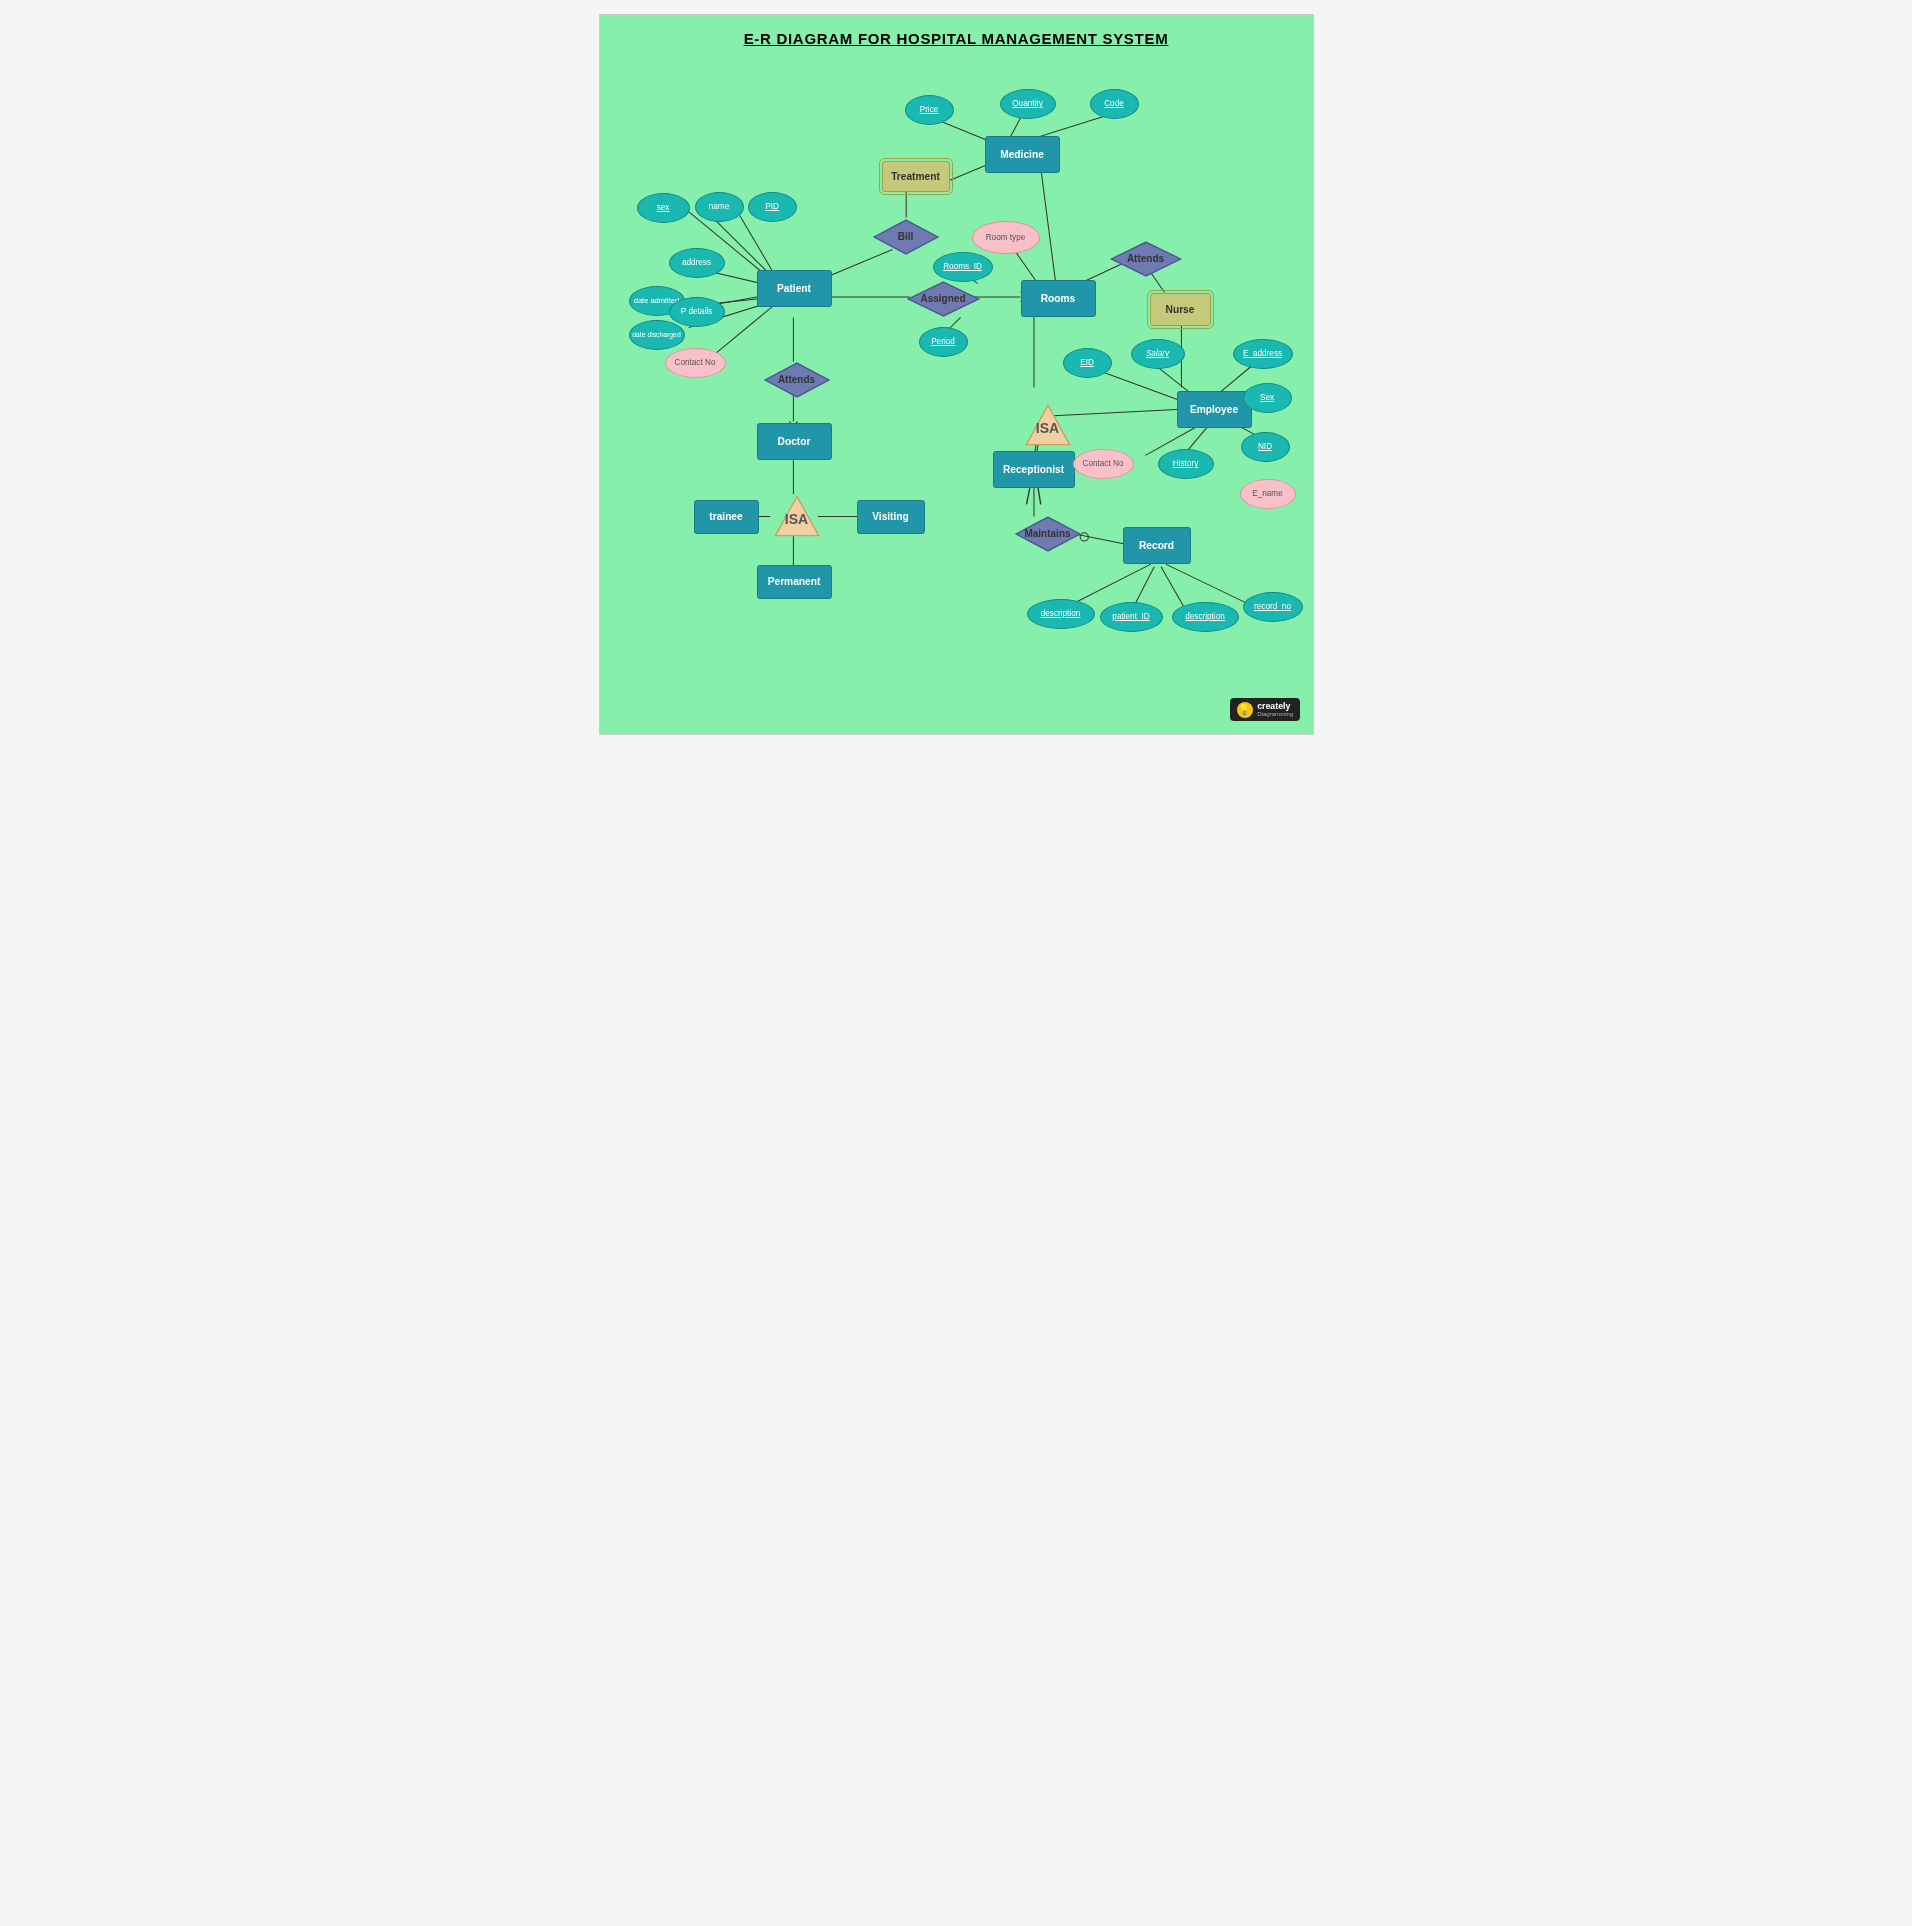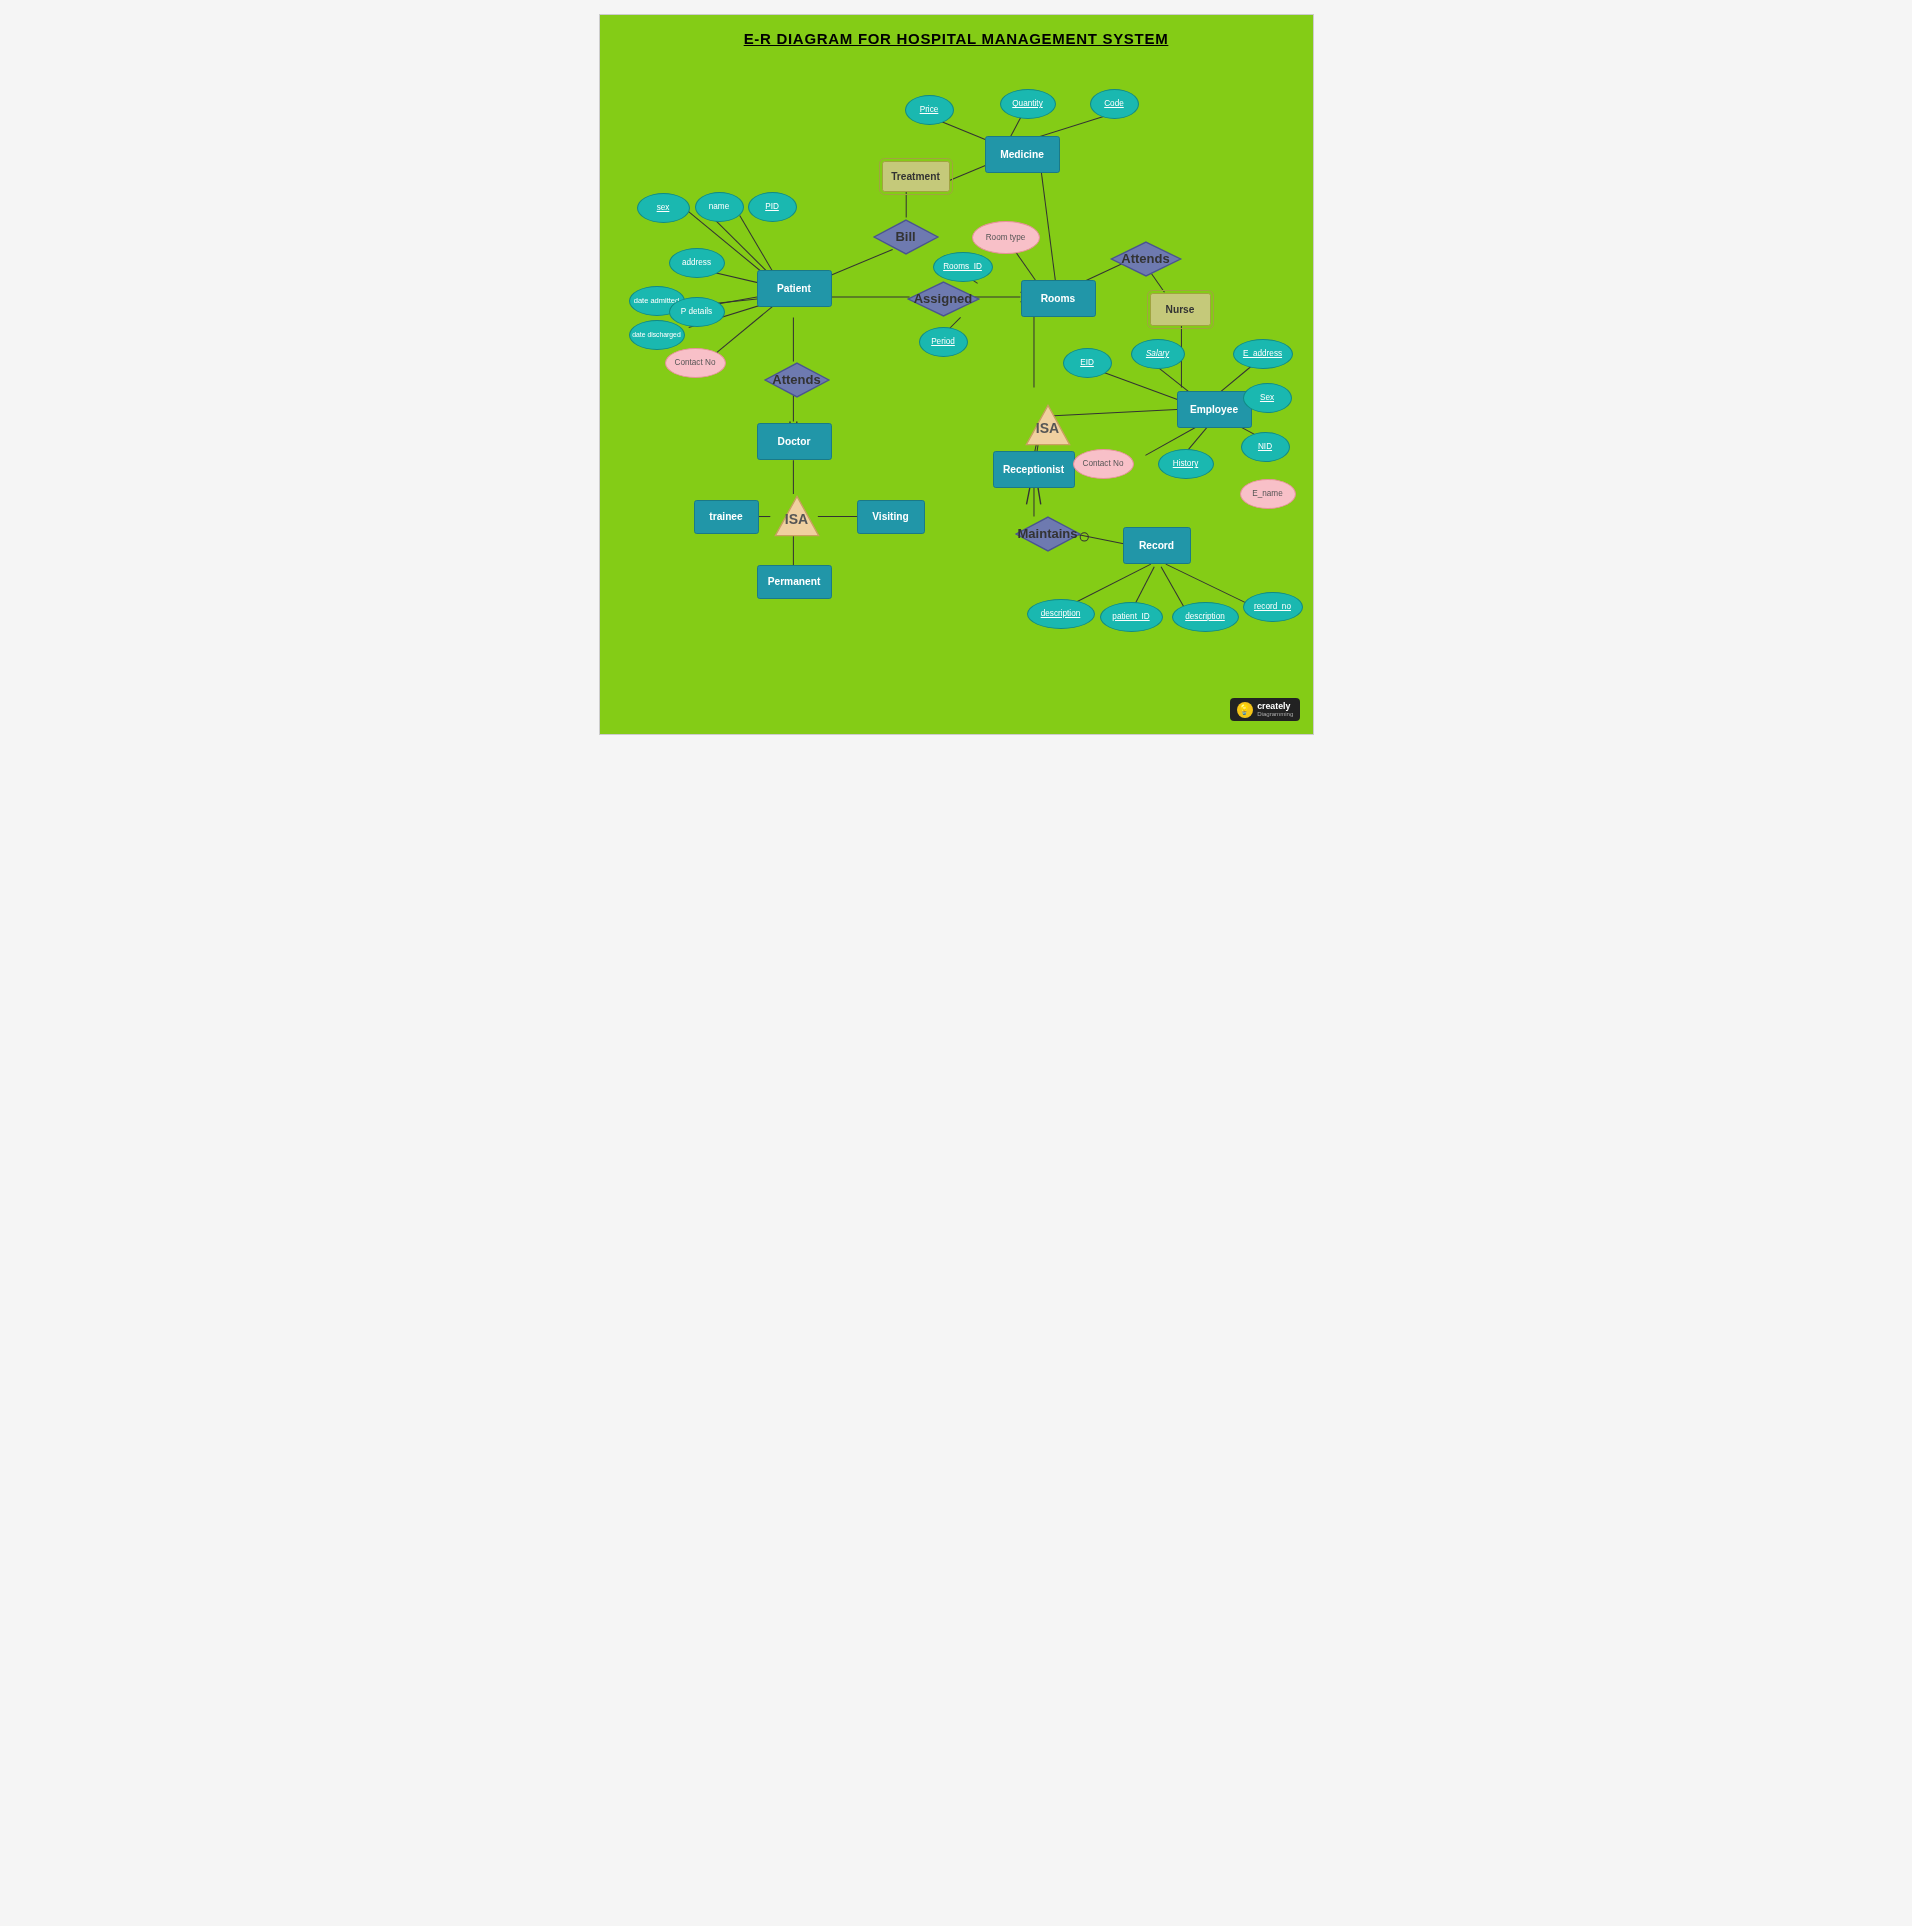--- a/index.html
+++ b/index.html
@@ -5,21 +5,21 @@
     * { box-sizing: border-box; margin: 0; padding: 0; }
     body {
       background: #f5f5f5;
       font-family: Arial, sans-serif;
       display: flex;
       justify-content: center;
       align-items: flex-start;
       min-height: 100vh;
     }
     .diagram-container {
-      background: #84cc16;
+      background: #86efac;
       width: 715px;
       min-height: 721px;
       position: relative;
       border: 0.7px solid #ccc;
       margin: 13.6px;
     }
     .title {
       text-align: center;
       font-size: 15px;
       font-weight: bold;
@@ -96,21 +96,21 @@
     
     .relation {
       position: absolute;
       display: flex;
       align-items: center;
       justify-content: center;
     }
     .relation svg { position: absolute; top:0; left:0; }
     .relation span {
       position: relative;
-      font-size: 13px;
+      font-size: 10px;
       font-weight: 600;
       color: #333;
       z-index: 1;
     }
     
     .isa {
       position: absolute;
       display: flex;
       align-items: center;
       justify-content: center;

